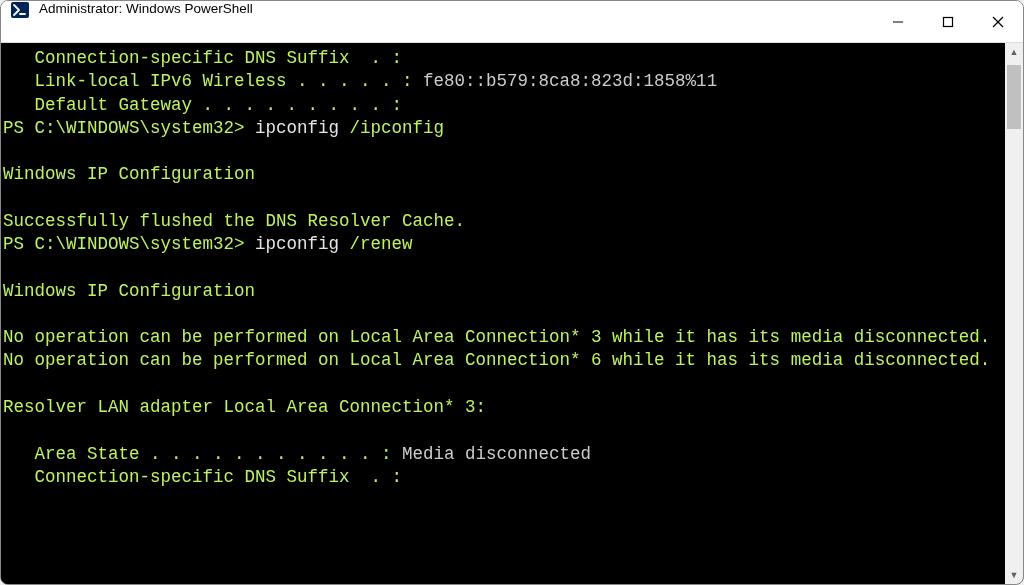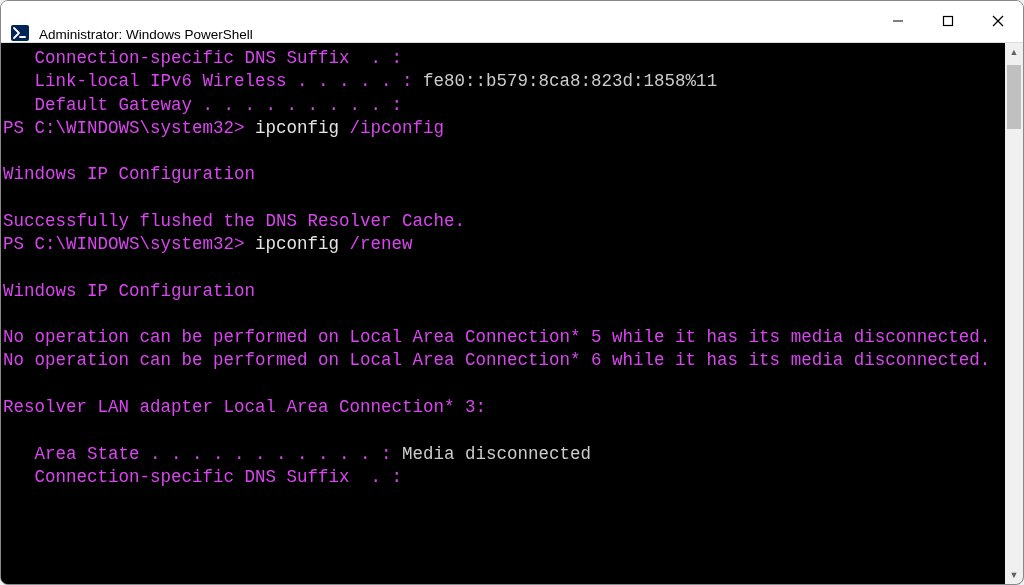--- a/index.html
+++ b/index.html
@@ -17,21 +17,21 @@
       border: 1px solid #888;
       border-radius: 8px;
       overflow: hidden;
       display: flex;
       flex-direction: column;
     }
     .titlebar {
       height: 42px;
       background: #ffffff;
       display: flex;
-      align-items: flex-end;
+      align-items: flex-start;
       padding-left: 10px;
       border-bottom: 1px solid #ddd;
       flex-shrink: 0;
     }
     .titlebar-icon {
       width: 18px;
       height: 18px;
       margin-right: 10px;
       display: flex;
       align-items: center;
@@ -93,21 +93,21 @@
     .scroll-arrow.bottom { position: absolute; bottom: 0; }
     .scroll-thumb {
       position: absolute;
       top: 22px;
       left: 2px;
       width: 14px;
       height: 64px;
       background: #c0c0c0;
       border-radius: 0;
     }
-    .t-white { color: #d946ef; }
+    .t-white { color: #bef264; }
     .t-cmd { color: #e5e5e5; }
   </style>
 </head>
 <body>
 
 <div class="window">
   <div class="titlebar">
     <div class="titlebar-icon">
       <svg width="18" height="18" viewBox="0 0 18 18">
         <rect x="0" y="1" width="18" height="16" rx="2" fill="#012456"></rect>
@@ -141,21 +141,21 @@
    <span class="t-white">Default Gateway . . . . . . . . . :</span>
 <span class="t-white">PS C:\WINDOWS\system32&gt; </span><span class="t-cmd">ipconfig </span><span class="t-white">/ipconfig</span>
 
 <span class="t-white">Windows IP Configuration</span>
 
 <span class="t-white">Successfully flushed the DNS Resolver Cache.</span>
 <span class="t-white">PS C:\WINDOWS\system32&gt; </span><span class="t-cmd">ipconfig </span><span class="t-white">/renew</span>
 
 <span class="t-white">Windows IP Configuration</span>
 
-<span class="t-white">No operation can be performed on Local Area Connection* 5 while it has its media disconnected.</span>
+<span class="t-white">No operation can be performed on Local Area Connection* 3 while it has its media disconnected.</span>
 <span class="t-white">No operation can be performed on Local Area Connection* 6 while it has its media disconnected.</span>
 
 <span class="t-white">Resolver LAN adapter Local Area Connection* 3:</span>
 
    <span class="t-white">Area State . . . . . . . . . . . :</span> Media disconnected
    <span class="t-white">Connection-specific DNS Suffix  . :</span>
 </div>
     <div class="scrollbar">
       <div class="scroll-arrow top">▲</div>
       <div class="scroll-thumb"></div>

